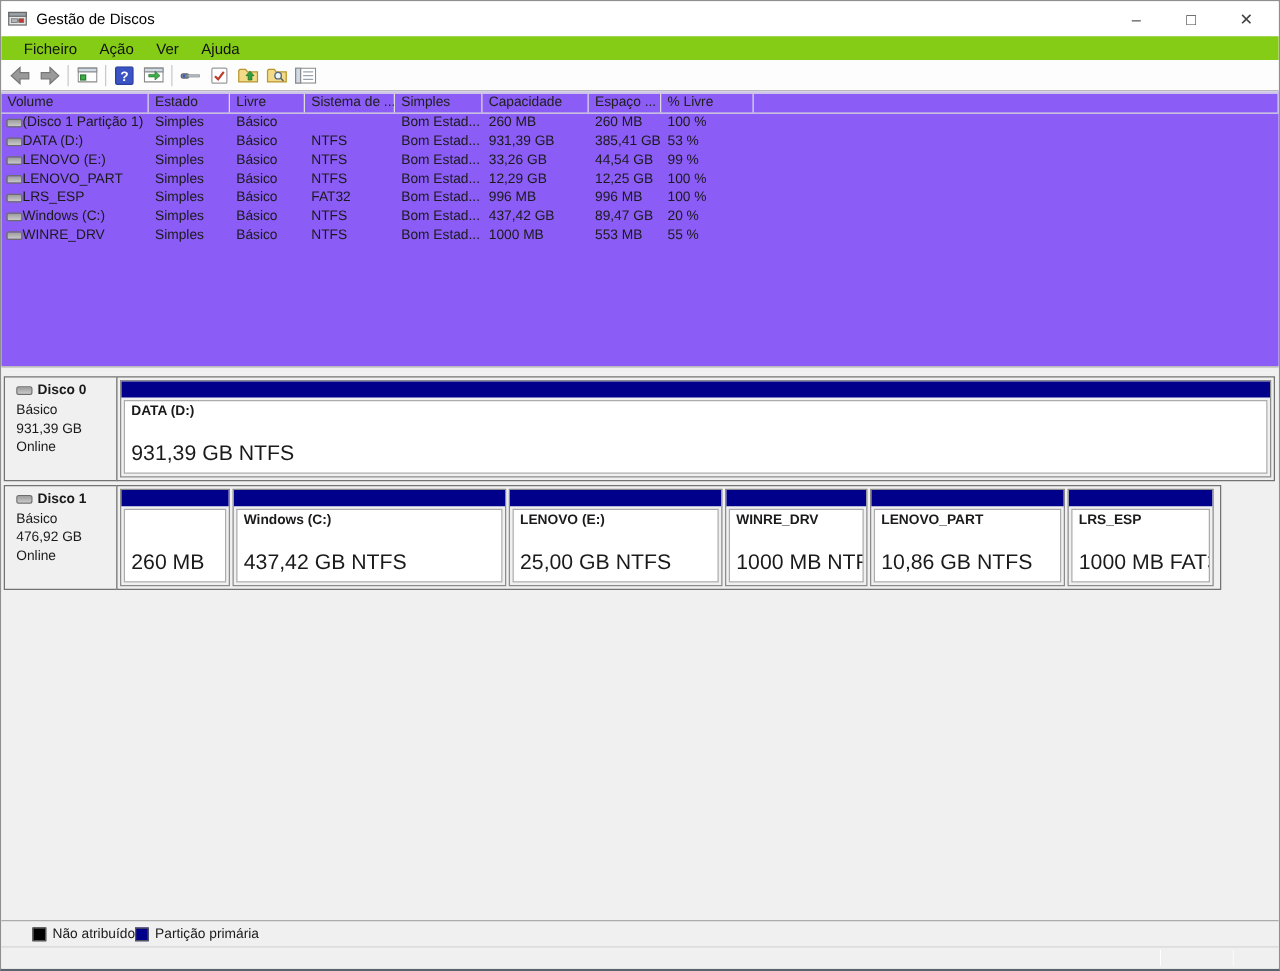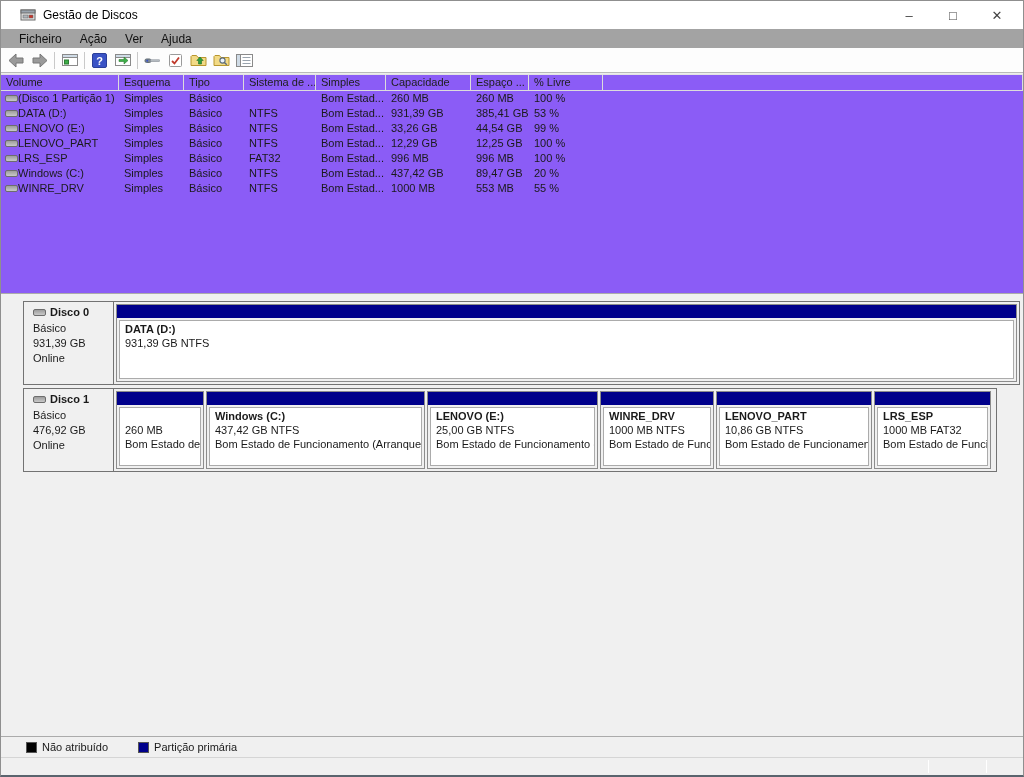--- a/index.html
+++ b/index.html
@@ -6,29 +6,29 @@
   html,body { background:#d8d8d8; }
   body { font-family:"Liberation Sans", sans-serif; font-size:11px; color:#1a1a1a; }
 
   .window {
     position:relative; width:1024px; height:777px; background:#ffffff;
     border:1px solid #8f8f8f; border-bottom:2px solid #5a646e;
     display:flex; flex-direction:column; overflow:hidden;
   }
 
   
-  .titlebar { height:28px; background:#ffffff; display:flex; align-items:center; padding-left:19px; flex:0 0 auto; }
+  .titlebar { height:28px; background:#ffffff; display:flex; align-items:center; padding-left:5px; flex:0 0 auto; }
   .app-icon { width:16px; height:16px; margin-right:7px; display:inline-block; }
   .title { font-size:12px; color:#000; }
   .win-controls { margin-left:auto; display:flex; height:100%; }
   .win-btn { width:44px; display:flex; align-items:center; justify-content:center; font-size:13px; color:#444; cursor:default; }
   .win-btn.close { margin-right:4px; }
 
   
-  .menubar { height:19px; background:#a3a3a3; display:flex; align-items:center; padding-left:9px; flex:0 0 auto; }
+  .menubar { height:19px; background:#84cc16; display:flex; align-items:center; padding-left:9px; flex:0 0 auto; }
   .menu-item { font-size:12px; color:#111; padding:0 9px; }
 
   
   .toolbar { height:25px; background:#fdfdfd; border-bottom:1px solid #b9b9b9; display:flex; align-items:center; padding-left:4px; flex:0 0 auto; }
   .tb-btn { width:23px; height:21px; display:flex; align-items:center; justify-content:center; }
   .tb-sep { width:1px; height:17px; background:#c9c9c9; margin:0 3px; }
 
   
   .listview { height:220px; background:#8b5cf6; flex:0 0 auto; border-top:1px solid #ececec; }
   .lv-grid { display:grid; grid-template-columns:118px 65px 60px 72px 70px 85px 58px 74px 1fr; }
@@ -39,36 +39,36 @@
   .vol-cell { display:flex; align-items:center; gap:0; padding-left:4px !important; }
   .vol-icon { flex:0 0 auto; width:13px; height:7px; border:1px solid #6d6d6d; border-radius:2px;
               background:linear-gradient(#9d9d9d,#c9c9c9); }
 
   
   .splitter { height:5px; background:#f0f0f0; border-top:1px solid #ababab; flex:0 0 auto; }
 
   
   .graphpane { flex:1 1 auto; background:#f0f0f0; padding:3px 2px 0 2px; overflow:hidden; }
   .disk-row { display:flex; height:84px; margin-bottom:3px; }
-  .disk-info { width:91px; flex:0 0 auto; border:1px solid #737373; background:#f0f0f0; padding:4px 0 0 9px;margin-left:20px; }
+  .disk-info { width:91px; flex:0 0 auto; border:1px solid #737373; background:#f0f0f0; padding:4px 0 0 9px; }
   .disk-name { display:flex; align-items:center; gap:4px; font-weight:bold; font-size:11px; margin-bottom:3px; }
   .disk-icon { width:13px; height:7px; border:1px solid #6d6d6d; border-radius:2px; background:linear-gradient(#9d9d9d,#c9c9c9); }
   .disk-line { line-height:15px; font-size:11px; }
   .pgroup { border:1px solid #737373; margin-left:-1px; background:#f0f0f0; padding:2px; display:flex; gap:2px; }
   .pgroup.full { flex:1 1 auto; margin-right:1px; }
   .pgroup.fixed { flex:0 0 auto; width:884px; }
   .partition { border:1px solid #8c8c8c; background:#f0f0f0; display:flex; flex-direction:column; overflow:hidden; }
   .partition.grow { flex:1 1 auto; }
   .pstrip { height:13px; flex:0 0 auto; }
   .pbody { flex:1 1 auto; background:#ffffff; border:1px solid #ababab; margin:2px; padding:1px 5px; overflow:hidden; }
   .ptitle { font-weight:bold; font-size:11px; line-height:14px; white-space:nowrap; min-height:14px; }
-  .pline { font-size:11px; line-height:14px; white-space:nowrap; }
-
-  
-  .legendbar { height:21px; flex:0 0 auto; background:#f0f0f0; border-top:1px solid #ababab; display:flex; padding-left:25px; gap:30px; }
+  .pline { font-size:17px; line-height:14px; white-space:nowrap;margin-top:20px; }
+
+  
+  .legendbar { height:21px; flex:0 0 auto; background:#f0f0f0; border-top:1px solid #ababab; display:flex; padding-left:25px; gap:0; }
   .legend-item { display:flex; align-items:center; gap:5px; }
   .swatch { width:11px; height:11px; border:1px solid #555; }
 
   
   .statusbar { height:18px; flex:0 0 auto; background:#f0f0f0; border-top:1px solid #d5d5d5; position:relative; }
   .sb-sep { position:absolute; top:2px; bottom:2px; width:1px; background:#dcdcdc; border-right:1px solid #ffffff; }
   .sb-sep.s1 { right:94px; }
   .sb-sep.s2 { right:36px; }
 </style>
 </head>
@@ -167,22 +167,22 @@
         <line x1="6.5" y1="3.5" x2="14.5" y2="3.5" stroke="#9aa4ae"></line>
         <line x1="6.5" y1="6.5" x2="14.5" y2="6.5" stroke="#9aa4ae"></line>
         <line x1="6.5" y1="9.5" x2="14.5" y2="9.5" stroke="#9aa4ae"></line>
       </svg>
     </span>
   </div>
 
   <div class="listview">
     <div class="lv-grid lv-header">
       <div class="hcell">Volume</div>
-      <div class="hcell">Esquema</div>
-      <div class="hcell">Tipo</div>
+      <div class="hcell">Estado</div>
+      <div class="hcell">Livre</div>
       <div class="hcell">Sistema de ...</div>
       <div class="hcell">Simples</div>
       <div class="hcell">Capacidade</div>
       <div class="hcell">Espaço ...</div>
       <div class="hcell">% Livre</div>
       <div class="hcell"></div>
     </div>
 
     <div class="lv-grid lv-row">
       <div class="cell vol-cell">

